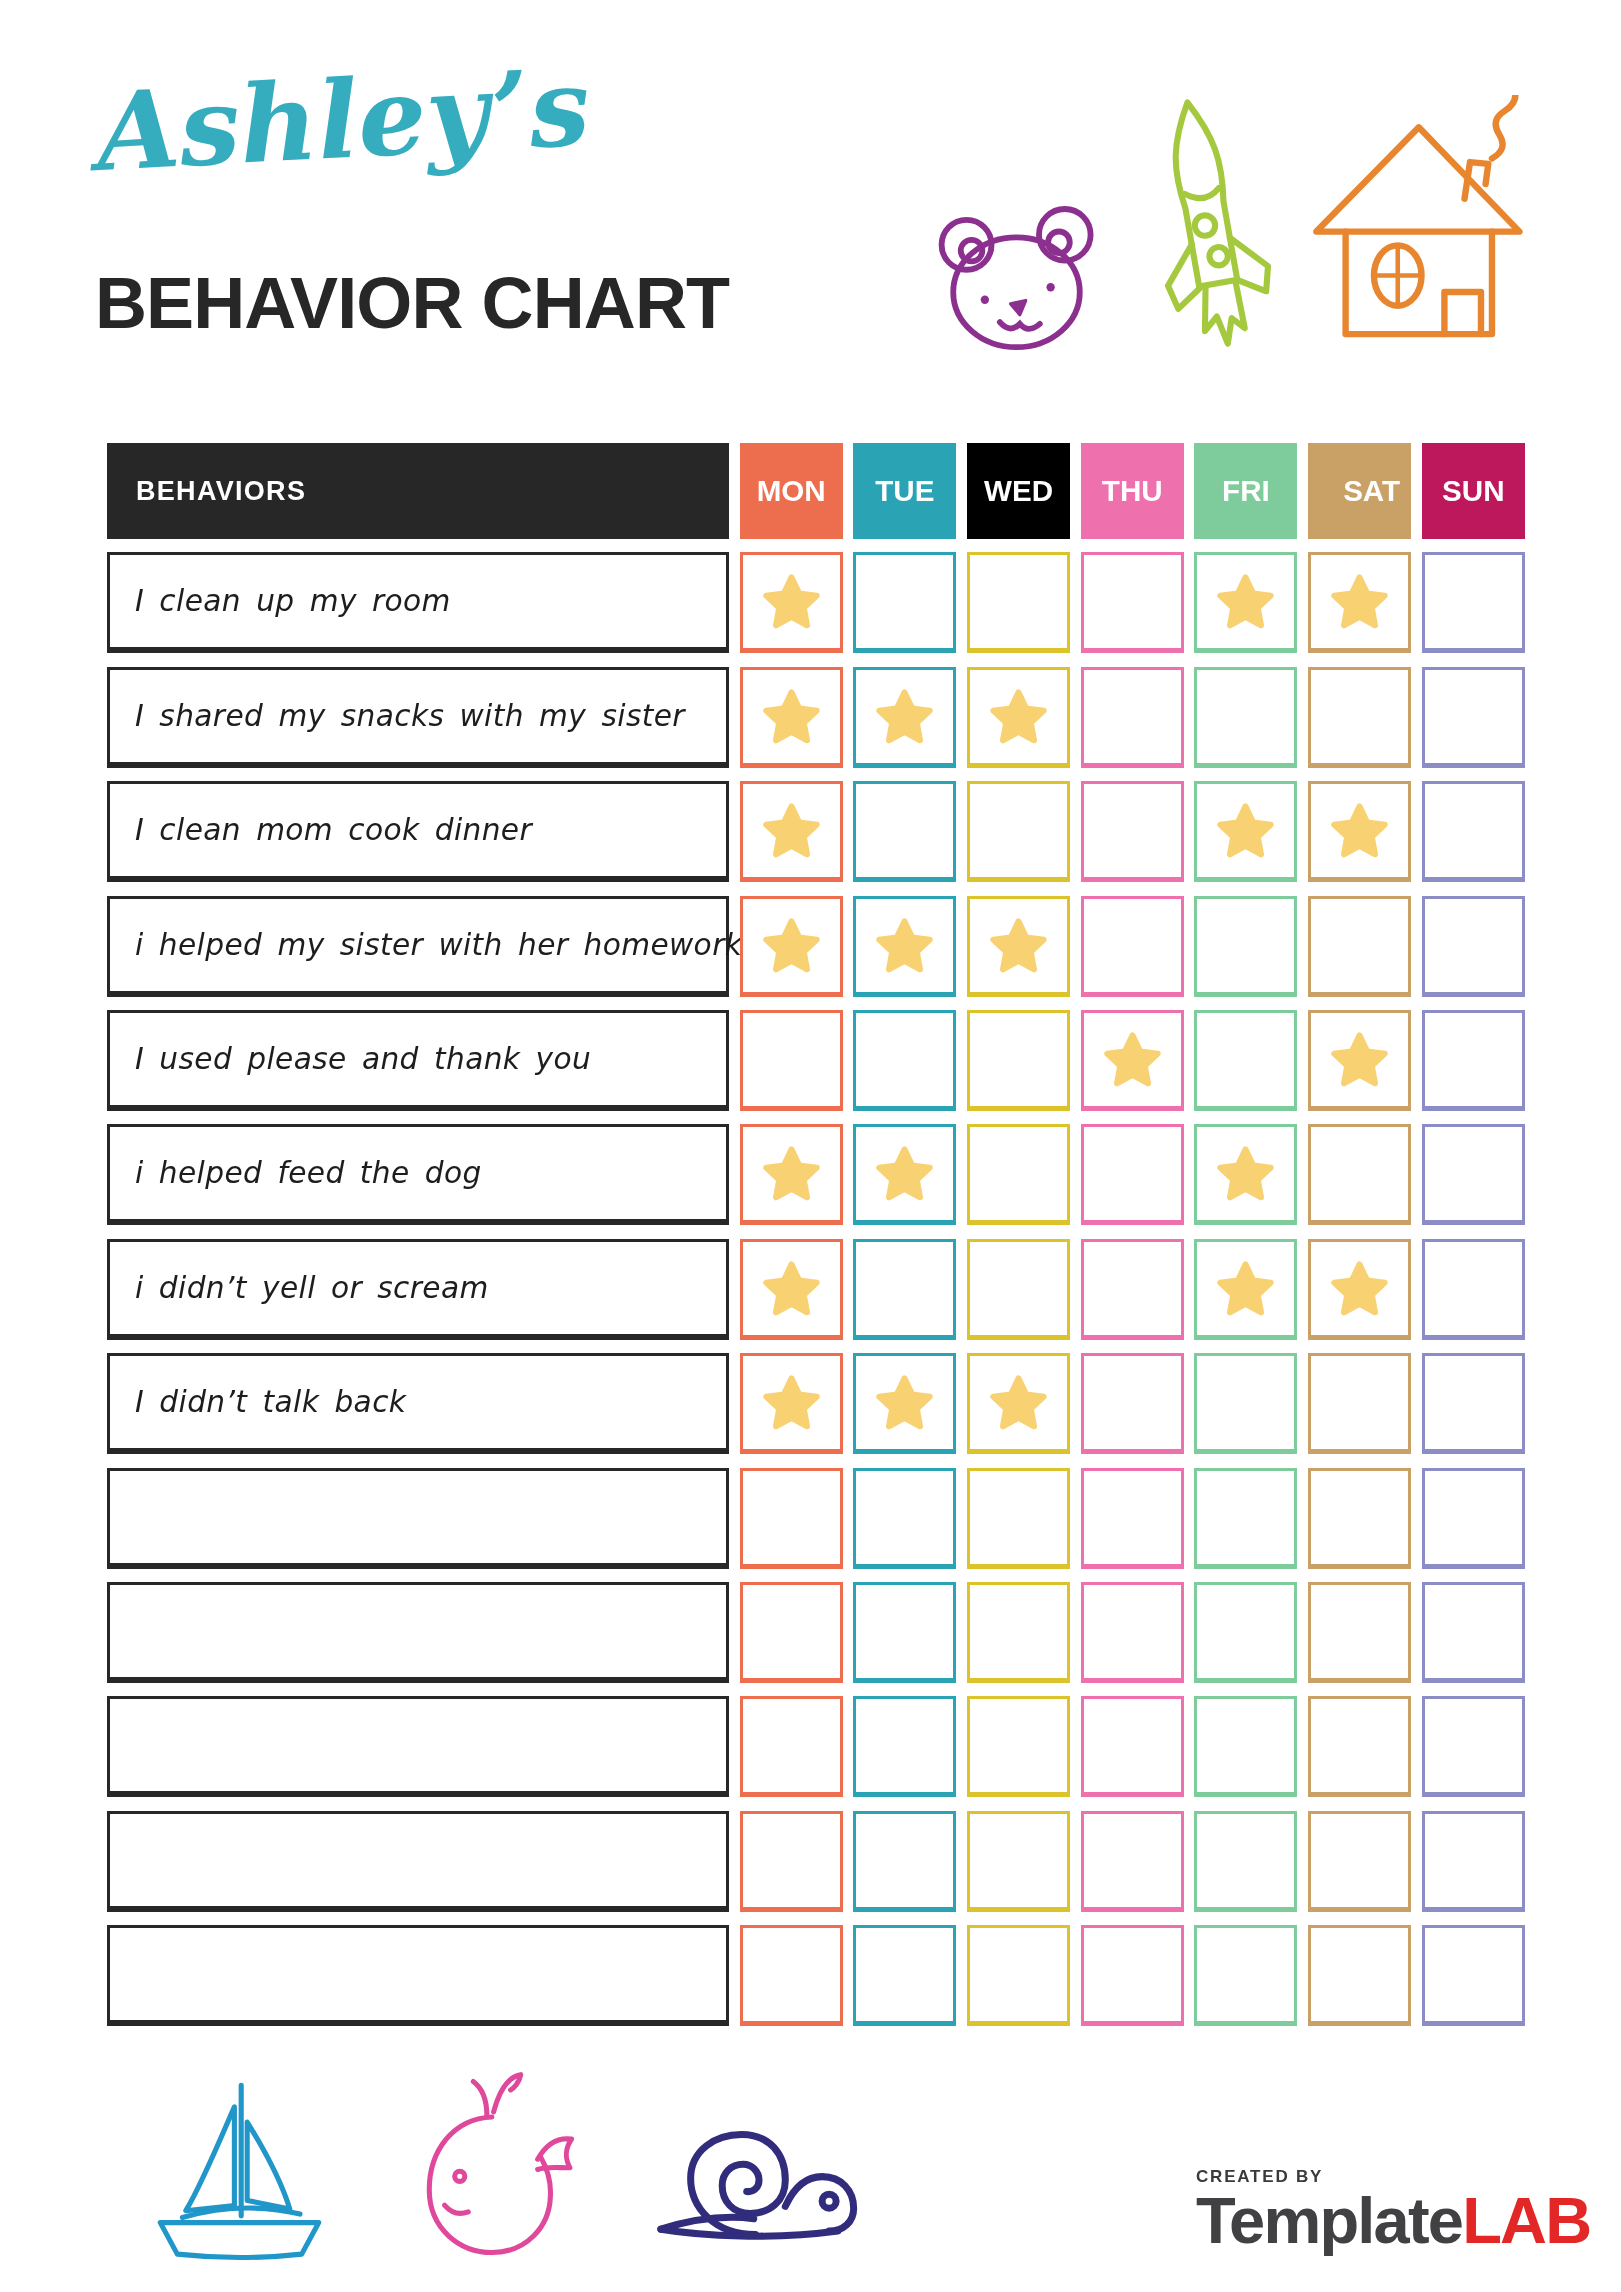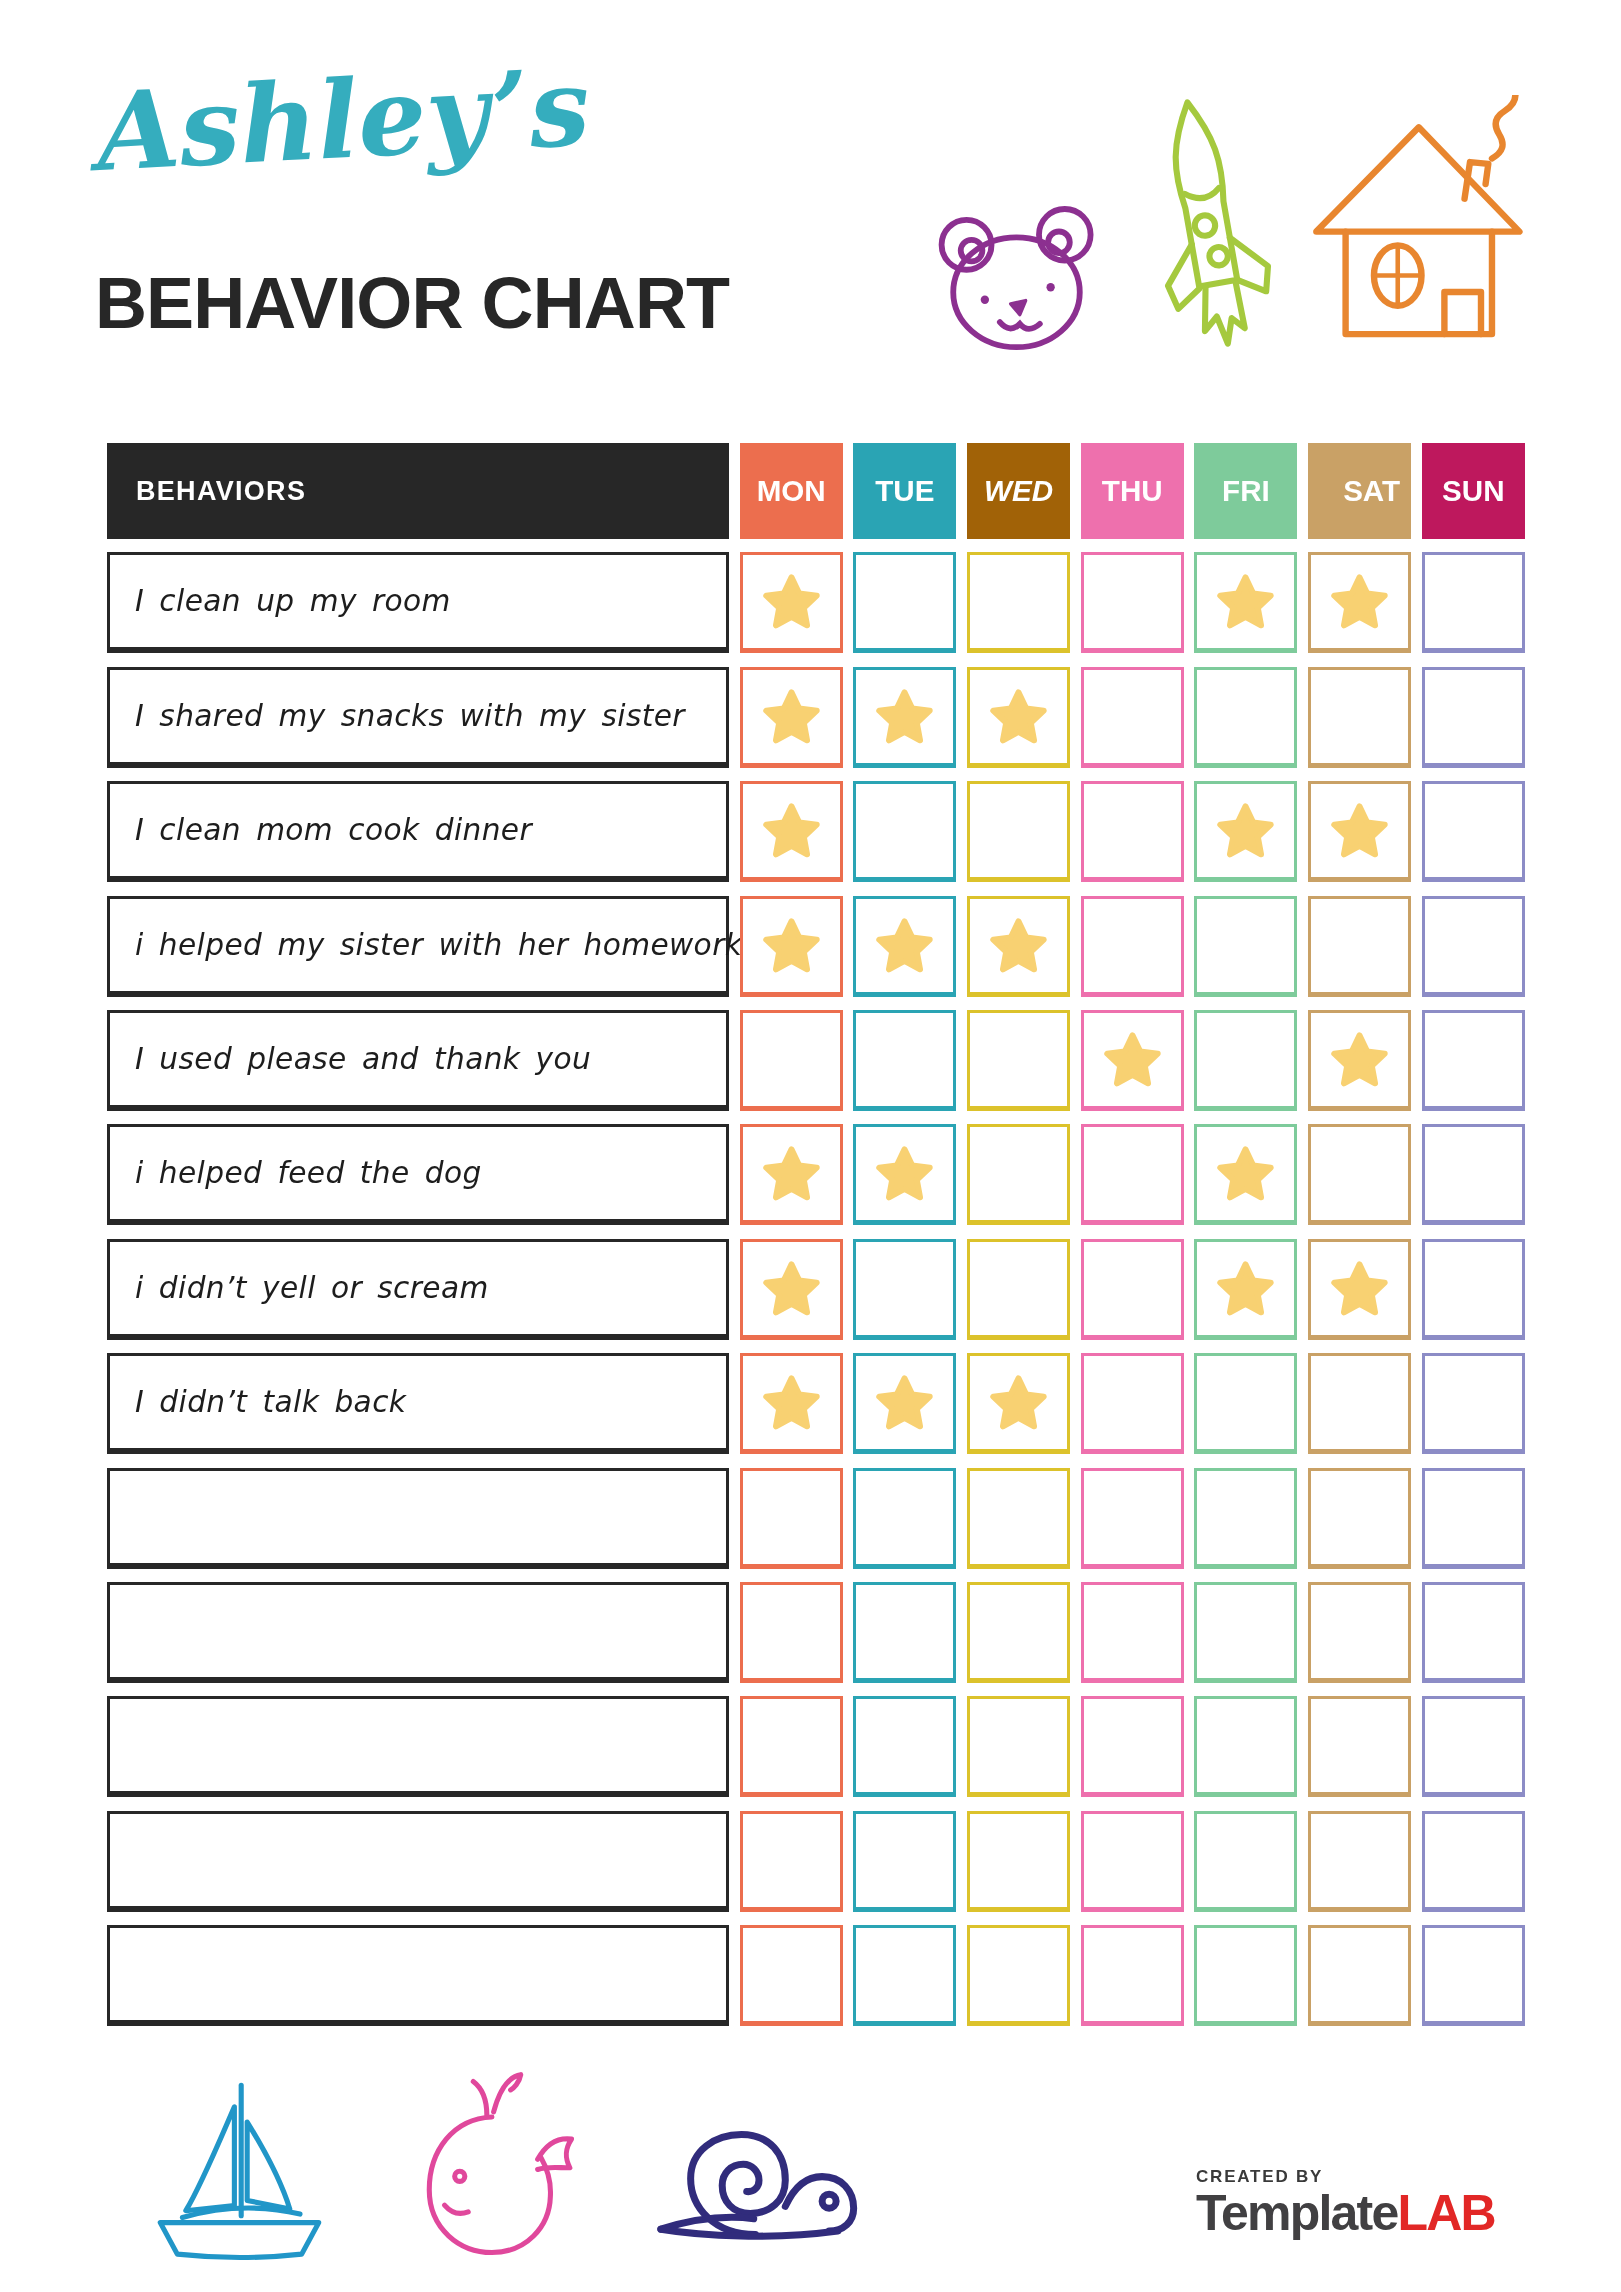--- a/index.html
+++ b/index.html
@@ -52,21 +52,21 @@
   .day-cell {
     border:3.6px solid; border-bottom-width:5.4px; background:#ffffff;
     box-sizing:border-box; display:flex; align-items:center; justify-content:center;
   }
   .day-cell svg { width:59px; height:59px; }
   
   #logo { position:absolute; left:1196px; top:2167px; }
   .created-by {
     font-size:17px; font-weight:bold; letter-spacing:1.8px; color:#3a3a3a;
   }
-  .brand { font-size:50px; font-weight:bold; letter-spacing:-1.8px; line-height:1.05; }
+  .brand { font-size:65px; font-weight:bold; letter-spacing:-1.8px; line-height:1.05; }
   .brand-dark { color:#414042; }
   .brand-red  { color:#e22726; }
 </style>
 </head>
 <body>
 
 <div class="script-title">Ashley’s</div>
 <div class="main-title">BEHAVIOR CHART</div>
 
 <svg id="bear" class="doodle" viewBox="0 0 210 185" fill="none" stroke="#8c3090" stroke-width="7" stroke-linecap="round">
@@ -101,21 +101,21 @@
   <path d="M148,244 L148,198 L188,198 L188,244"></path>
   <path d="M170,96 L176,56 L196,58 L193,80"></path>
   <path d="M200,52 q18,-10 8,-26 q-10,-16 6,-26 q16,-10 10,-26"></path>
 </svg>
 
 <div id="grid">
   <div class="behaviors-header">BEHAVIORS</div>
 
 <div class="day-header" style="background: rgb(236, 110, 78);">MON</div>
     <div class="day-header" style="background: rgb(42, 164, 180);">TUE</div>
-    <div class="day-header" style="background: #a16207; font-style: italic;">WED</div>
+    <div class="day-header" style="background: #000000;">WED</div>
     <div class="day-header" style="background: rgb(238, 112, 173);">THU</div>
     <div class="day-header" style="background: rgb(126, 203, 155);">FRI</div>
     <div class="day-header" style="background: rgb(201, 161, 102); padding-left: 24px;">SAT</div>
     <div class="day-header" style="background: #be185d;">SUN</div>
     <div class="row-label">I clean up my room</div>
     <div class="day-cell" style="border-color: rgb(236, 110, 78);">
       <svg viewBox="0 0 100 100">
         <path d="M50,9 L62.9,36.2 L92.8,40.1 L70.9,60.8 L76.4,90.4 L50,76 L23.6,90.4 L29.1,60.8 L7.2,40.1 L37.1,36.2 Z" fill="#f8d172" stroke="#f8d172" stroke-width="10" stroke-linejoin="round"></path>
       </svg>
     </div>

